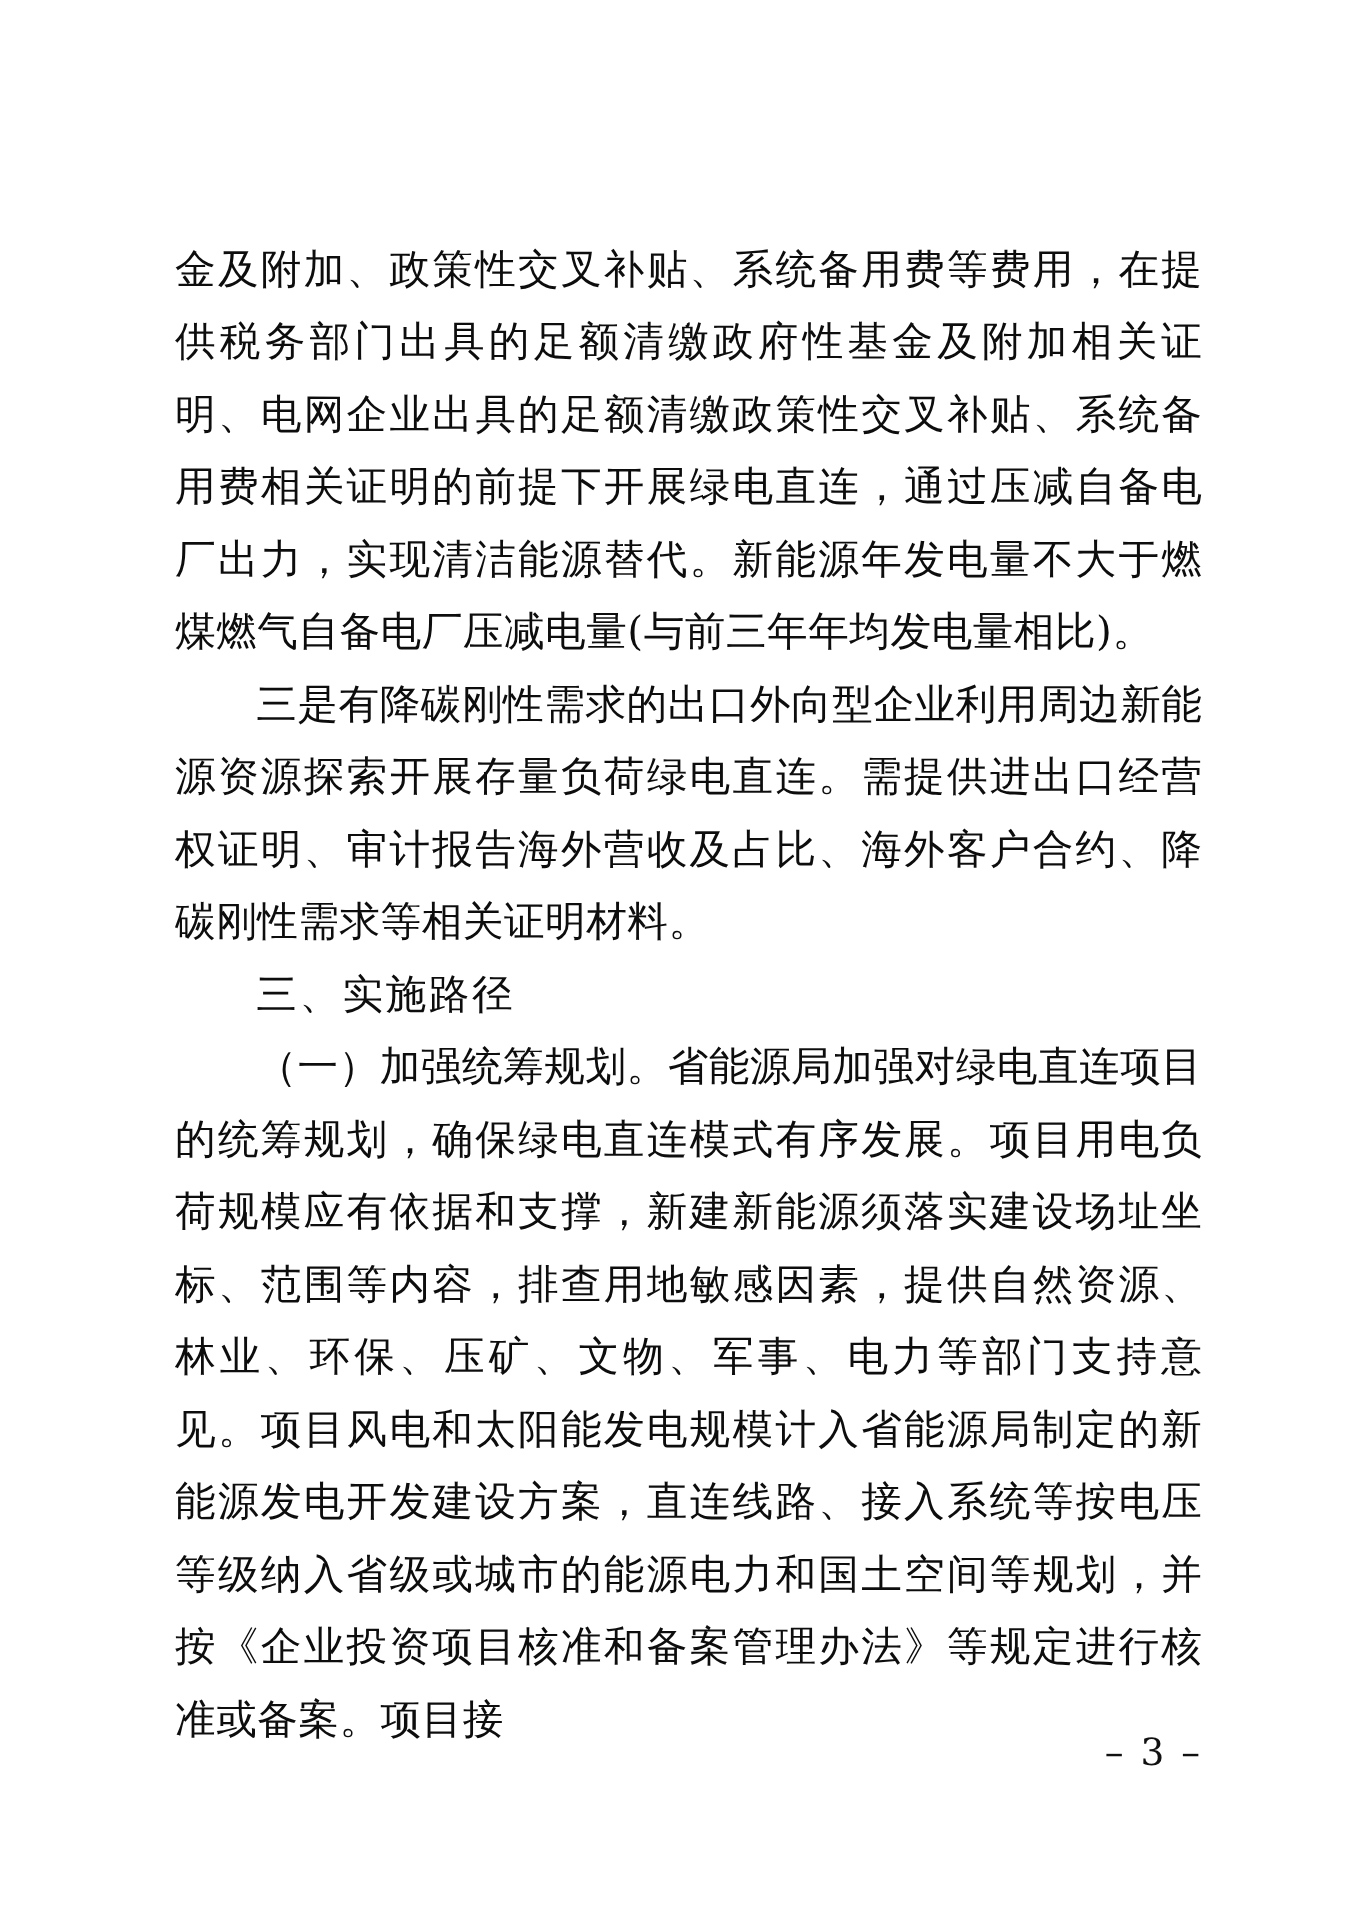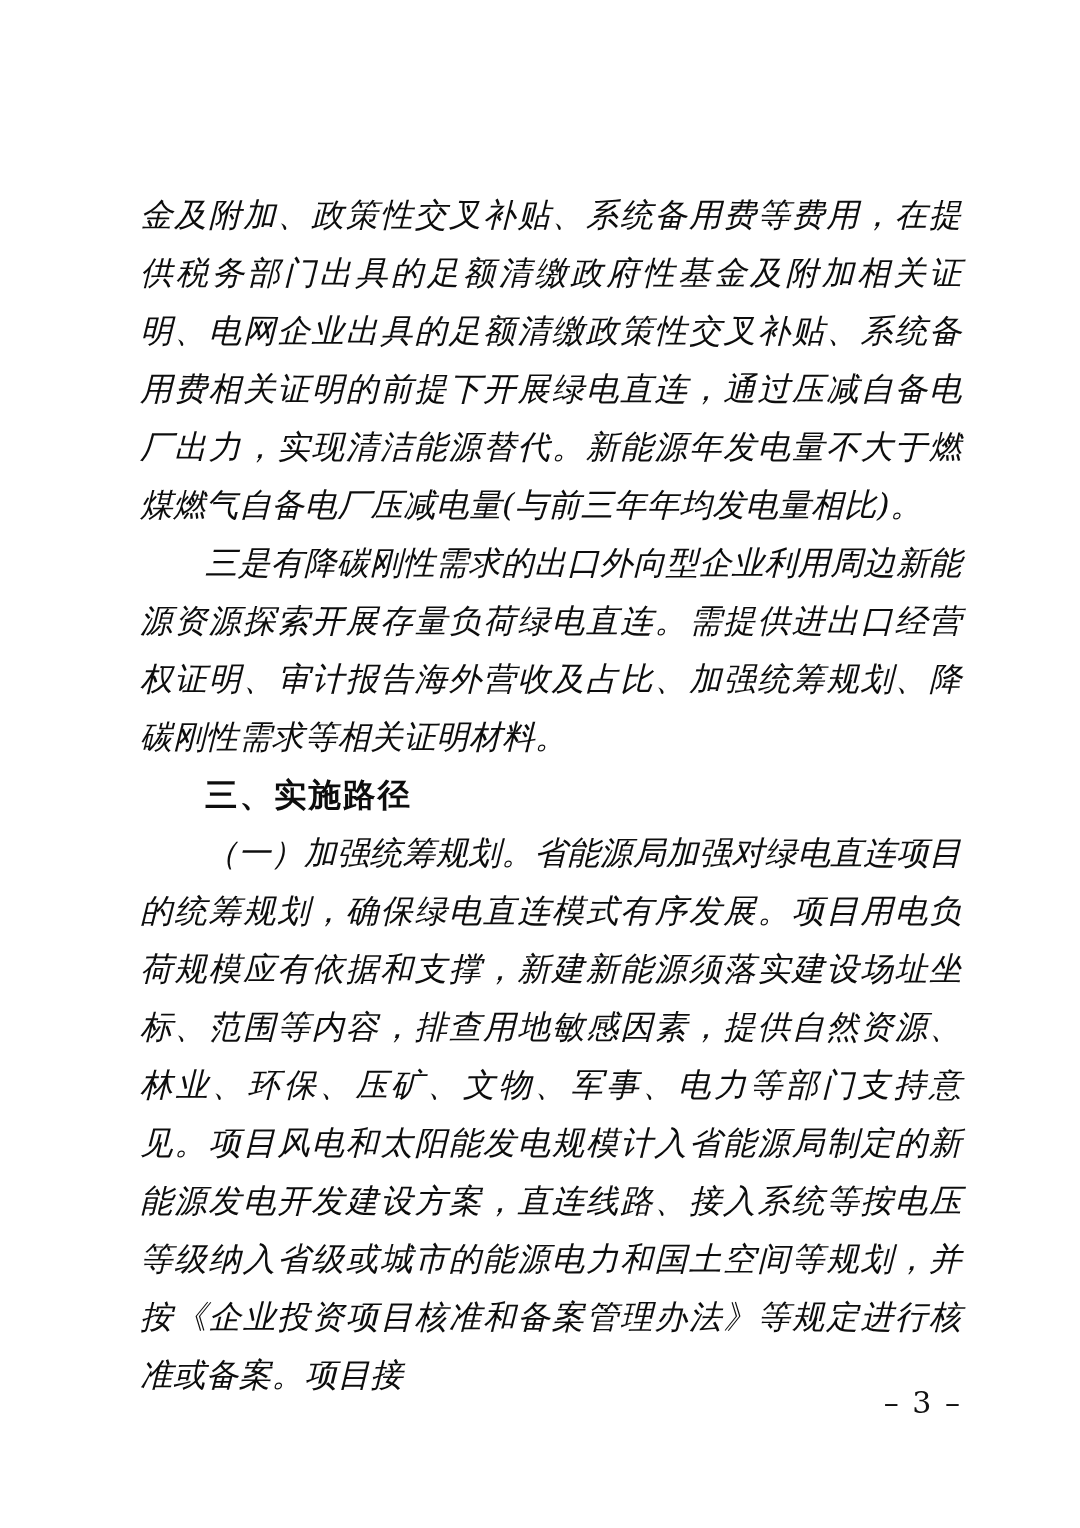--- a/index.html
+++ b/index.html
@@ -21,29 +21,28 @@
   .doc-body {
     font-size: 32.5px;
     line-height: 58px;
     letter-spacing: 0.4px;
     text-align: justify;
     text-justify: inter-ideograph;
   }
   .para {
     margin: 0;
     text-indent: 0;
-    font-style: italic;
   }
   .para.indent {
     text-indent: 65px;
   }
   .heading {
     margin: 0;
     text-indent: 65px;
-    font-weight: bold;
+    font-weight: normal;
     letter-spacing: 2px;
   }
   .page-number {
     position: absolute;
     left: 0;
     right: 118px;
     bottom: 108px;
     text-align: right;
     font-size: 30px;
     font-family: "DejaVu Serif", "Liberation Serif", serif;
@@ -52,21 +51,21 @@
   }
 </style>
 </head>
 <body>
 
 <div class="page">
   <div class="doc-body">
 
     <p class="para">金及附加、政策性交叉补贴、系统备用费等费用，在提供税务部门出具的足额清缴政府性基金及附加相关证明、电网企业出具的足额清缴政策性交叉补贴、系统备用费相关证明的前提下开展绿电直连，通过压减自备电厂出力，实现清洁能源替代。新能源年发电量不大于燃煤燃气自备电厂压减电量(与前三年年均发电量相比)。</p>
 
-    <p class="para indent">三是有降碳刚性需求的出口外向型企业利用周边新能源资源探索开展存量负荷绿电直连。需提供进出口经营权证明、审计报告海外营收及占比、加强统筹规划、降碳刚性需求等相关证明材料。</p>
+    <p class="para indent">三是有降碳刚性需求的出口外向型企业利用周边新能源资源探索开展存量负荷绿电直连。需提供进出口经营权证明、审计报告海外营收及占比、海外客户合约、降碳刚性需求等相关证明材料。</p>
 
 
     <p class="heading">三、实施路径</p>
 
     <p class="para indent">（一）加强统筹规划。省能源局加强对绿电直连项目的统筹规划，确保绿电直连模式有序发展。项目用电负荷规模应有依据和支撑，新建新能源须落实建设场址坐标、范围等内容，排查用地敏感因素，提供自然资源、林业、环保、压矿、文物、军事、电力等部门支持意见。项目风电和太阳能发电规模计入省能源局制定的新能源发电开发建设方案，直连线路、接入系统等按电压等级纳入省级或城市的能源电力和国土空间等规划，并按《企业投资项目核准和备案管理办法》等规定进行核准或备案。项目接</p>
 
   </div>
 
   <div class="page-number">– 3 –</div>
 </div>

